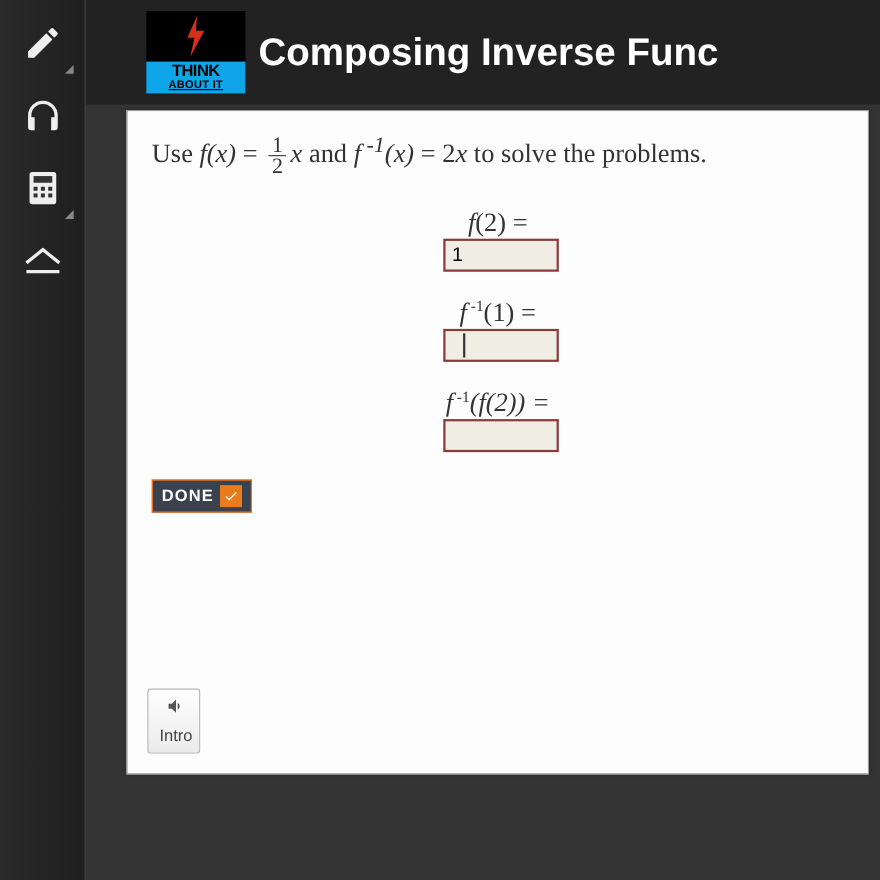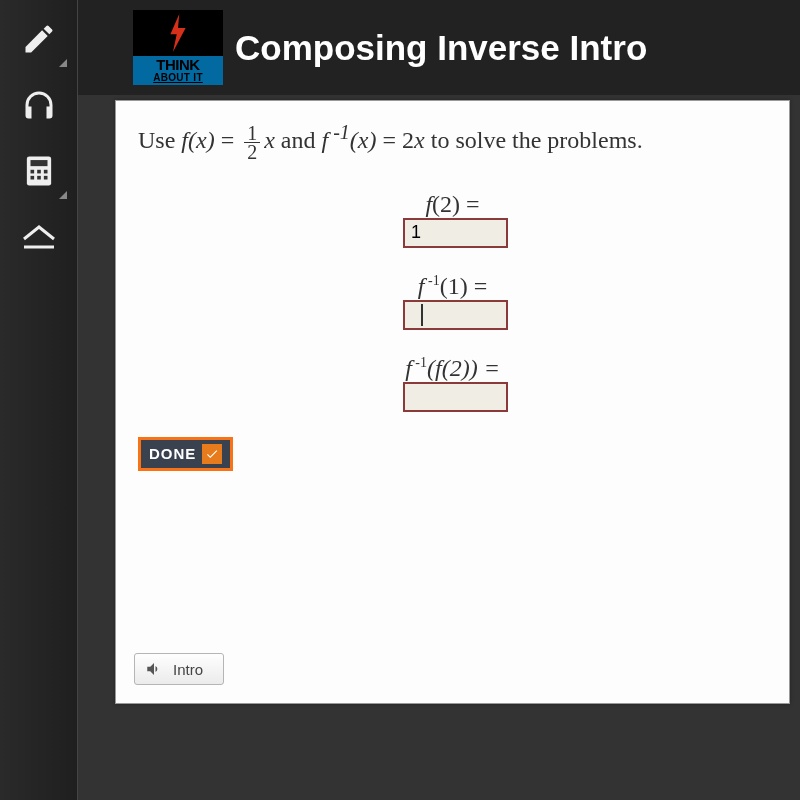--- a/index.html
+++ b/index.html
@@ -71,21 +71,21 @@
       justify-content: flex-end;
       margin-right: 12px;
     }
     .lightning {
       position: absolute;
       top: 4px;
       left: 50%;
       transform: translateX(-50%);
     }
     .think-text {
-      background: #0369a1;
+      background: #0ea5e9;
       text-align: center;
       padding: 1px 0;
     }
     .think-line1 {
       font-weight: 900;
       font-size: 15px;
       letter-spacing: -0.5px;
       color: #000;
       line-height: 1;
     }
@@ -176,45 +176,46 @@
       display: inline-flex;
       align-items: center;
       background: #3a4250;
       color: #fff;
       font-family: Arial, sans-serif;
       font-weight: bold;
       font-size: 15px;
       letter-spacing: 1px;
       padding: 4px 8px;
       cursor: pointer;
-      border: 3px solid #f97316;
+      border: 1px solid #f97316;
     }
     .done-check {
       width: 20px;
       height: 20px;
       background: #e87b1c;
       margin-left: 6px;
       display: flex;
       align-items: center;
       justify-content: center;
     }
     .intro-btn {
       position: absolute;
       left: 18px;
       bottom: 18px;
       background: linear-gradient(#fefefe, #ebebeb);
       border: 1px solid #b5b5b5;
       border-radius: 3px;
-      padding: 6px 20px 6px 10px;
+      padding: 6px 6px 6px 10px;
       font-size: 15px;
       color: #444;
       display: flex;
       align-items: center;
       gap: 10px;
       cursor: pointer;
+      flex-direction: column;
     }
   </style>
 </head>
 <body>
 
 <div class="sidebar">
   <div class="sidebar-item">
     <svg width="36" height="36" viewBox="0 0 24 24">
       <path d="M3 17.25V21h3.75L17.81 9.94l-3.75-3.75L3 17.25zM20.71 7.04a1 1 0 0 0 0-1.41l-2.34-2.34a1 1 0 0 0-1.41 0l-1.83 1.83 3.75 3.75 1.83-1.83z"></path>
     </svg>
@@ -249,21 +250,21 @@
 <div class="header">
   <div class="think-badge">
     <svg class="lightning" width="26" height="38" viewBox="0 0 20 30">
       <path d="M11 0 L4 16 L9 16 L6 30 L16 11 L10 11 Z" fill="#d6301b"></path>
     </svg>
     <div class="think-text">
       <div class="think-line1">THINK</div>
       <div class="think-line2">ABOUT IT</div>
     </div>
   </div>
-  <div class="header-title">Composing Inverse Intro</div>
+  <div class="header-title">Composing Inverse Func</div>
 </div>
 
 <div class="content">
   <div class="prompt">
     <span>Use </span><span class="fx"><span>f</span>(<span>x</span>)</span> =
     <span class="frac">
       <span class="num">1</span>
       <span class="den">2</span>
     </span><span class="fx">x</span><span> and </span><span class="fx"><span>f</span><sup> -1</sup>(<span>x</span>)</span> = <span>2</span><span class="fx">x</span><span> to solve the problems.</span>
   </div>

